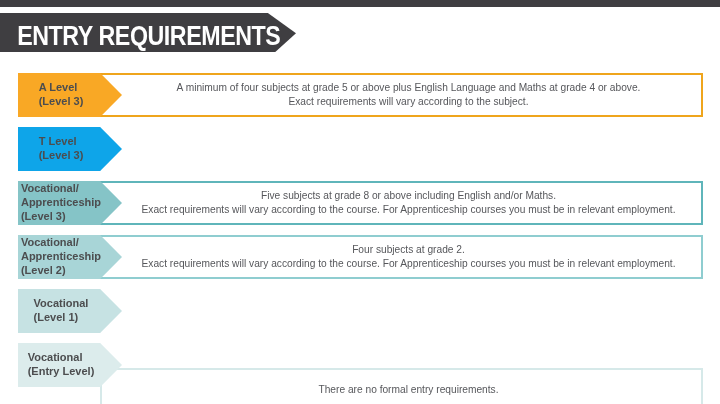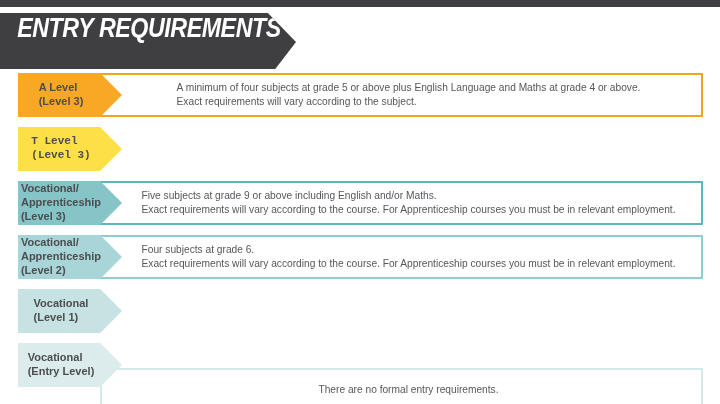--- a/index.html
+++ b/index.html
@@ -9,23 +9,23 @@
     background:#ffffff;
     overflow:hidden;
     font-family:"Liberation Sans", sans-serif;
   }
   .top-bar{
     position:absolute;left:0;top:0;
     width:720px;height:7px;
   }
   .banner{
     position:absolute;left:0;top:13px;
-    width:296px;height:56px;
+    width:296px;height:39px;
     clip-path:polygon(0 0, 90.5% 0, 100% 52%, 93% 100%, 0 100%);
-    display:flex;align-items:flex-start;font-style:italic;
+    display:flex;align-items:flex-end;
   }
   .banner-title{
     color:#ffffff;
     font-size:27px;
     font-weight:bold;
     letter-spacing:-0.5px;
     padding-left:20px;
     display:inline-block;
     transform:scaleX(0.86);
     transform-origin:left center;
@@ -52,20 +52,21 @@
     padding-right:18px;
     box-sizing:border-box;
   }
   .req-box{
     position:absolute;left:82px;top:0;z-index:1;
     right:0;height:44px;
     box-sizing:border-box;
     border:2px solid transparent;
     background:#ffffff;
     display:flex;align-items:center;justify-content:center;
+    text-align:center;
     font-size:10.2px;
     line-height:1.35;
     white-space:pre-line;
     padding:0 8px 0 22px;
   }
 </style>
 </head>
 <body>
 
 <div id="canvas">
@@ -79,37 +80,37 @@
   <div class="rows">
 
     <div class="req-row">
       <div class="level-label" style="background: rgb(249, 168, 37); color: rgb(76, 77, 79);">A Level
 (Level 3)</div>
       <div class="req-box" style="border-color: rgb(239, 165, 28); color: rgb(86, 87, 91);">A minimum of four subjects at grade 5 or above plus English Language and Maths at grade 4 or above.
 Exact requirements will vary according to the subject.</div>
     </div>
 
     <div class="req-row">
-      <div class="level-label" style="background: #fde047; color: rgb(76, 77, 79); font-family: Liberation Mono, monospace;">T Level
+      <div class="level-label" style="background: #0ea5e9; color: rgb(76, 77, 79);">T Level
 (Level 3)</div>
     </div>
 
     <div class="req-row">
       <div class="level-label" style="background: rgb(133, 196, 199); color: rgb(76, 77, 79);">Vocational/
 Apprenticeship
 (Level 3)</div>
-      <div class="req-box" style="border-color: rgb(95, 181, 186); color: rgb(86, 87, 91);">Five subjects at grade 9 or above including English and/or Maths.
+      <div class="req-box" style="border-color: rgb(95, 181, 186); color: rgb(86, 87, 91);">Five subjects at grade 8 or above including English and/or Maths.
 Exact requirements will vary according to the course. For Apprenticeship courses you must be in relevant employment.</div>
     </div>
 
     <div class="req-row">
       <div class="level-label" style="background: rgb(168, 213, 215); color: rgb(76, 77, 79);">Vocational/
 Apprenticeship
 (Level 2)</div>
-      <div class="req-box" style="border-color: rgb(143, 205, 208); color: rgb(86, 87, 91);">Four subjects at grade 6.
+      <div class="req-box" style="border-color: rgb(143, 205, 208); color: rgb(86, 87, 91);">Four subjects at grade 2.
 Exact requirements will vary according to the course. For Apprenticeship courses you must be in relevant employment.</div>
     </div>
 
     <div class="req-row">
       <div class="level-label" style="background: rgb(198, 226, 227); color: rgb(76, 77, 79);">Vocational
 (Level 1)</div>
     </div>
 
     <div class="req-row">
       <div class="level-label" style="background: rgb(220, 236, 236); color: rgb(76, 77, 79);">Vocational

